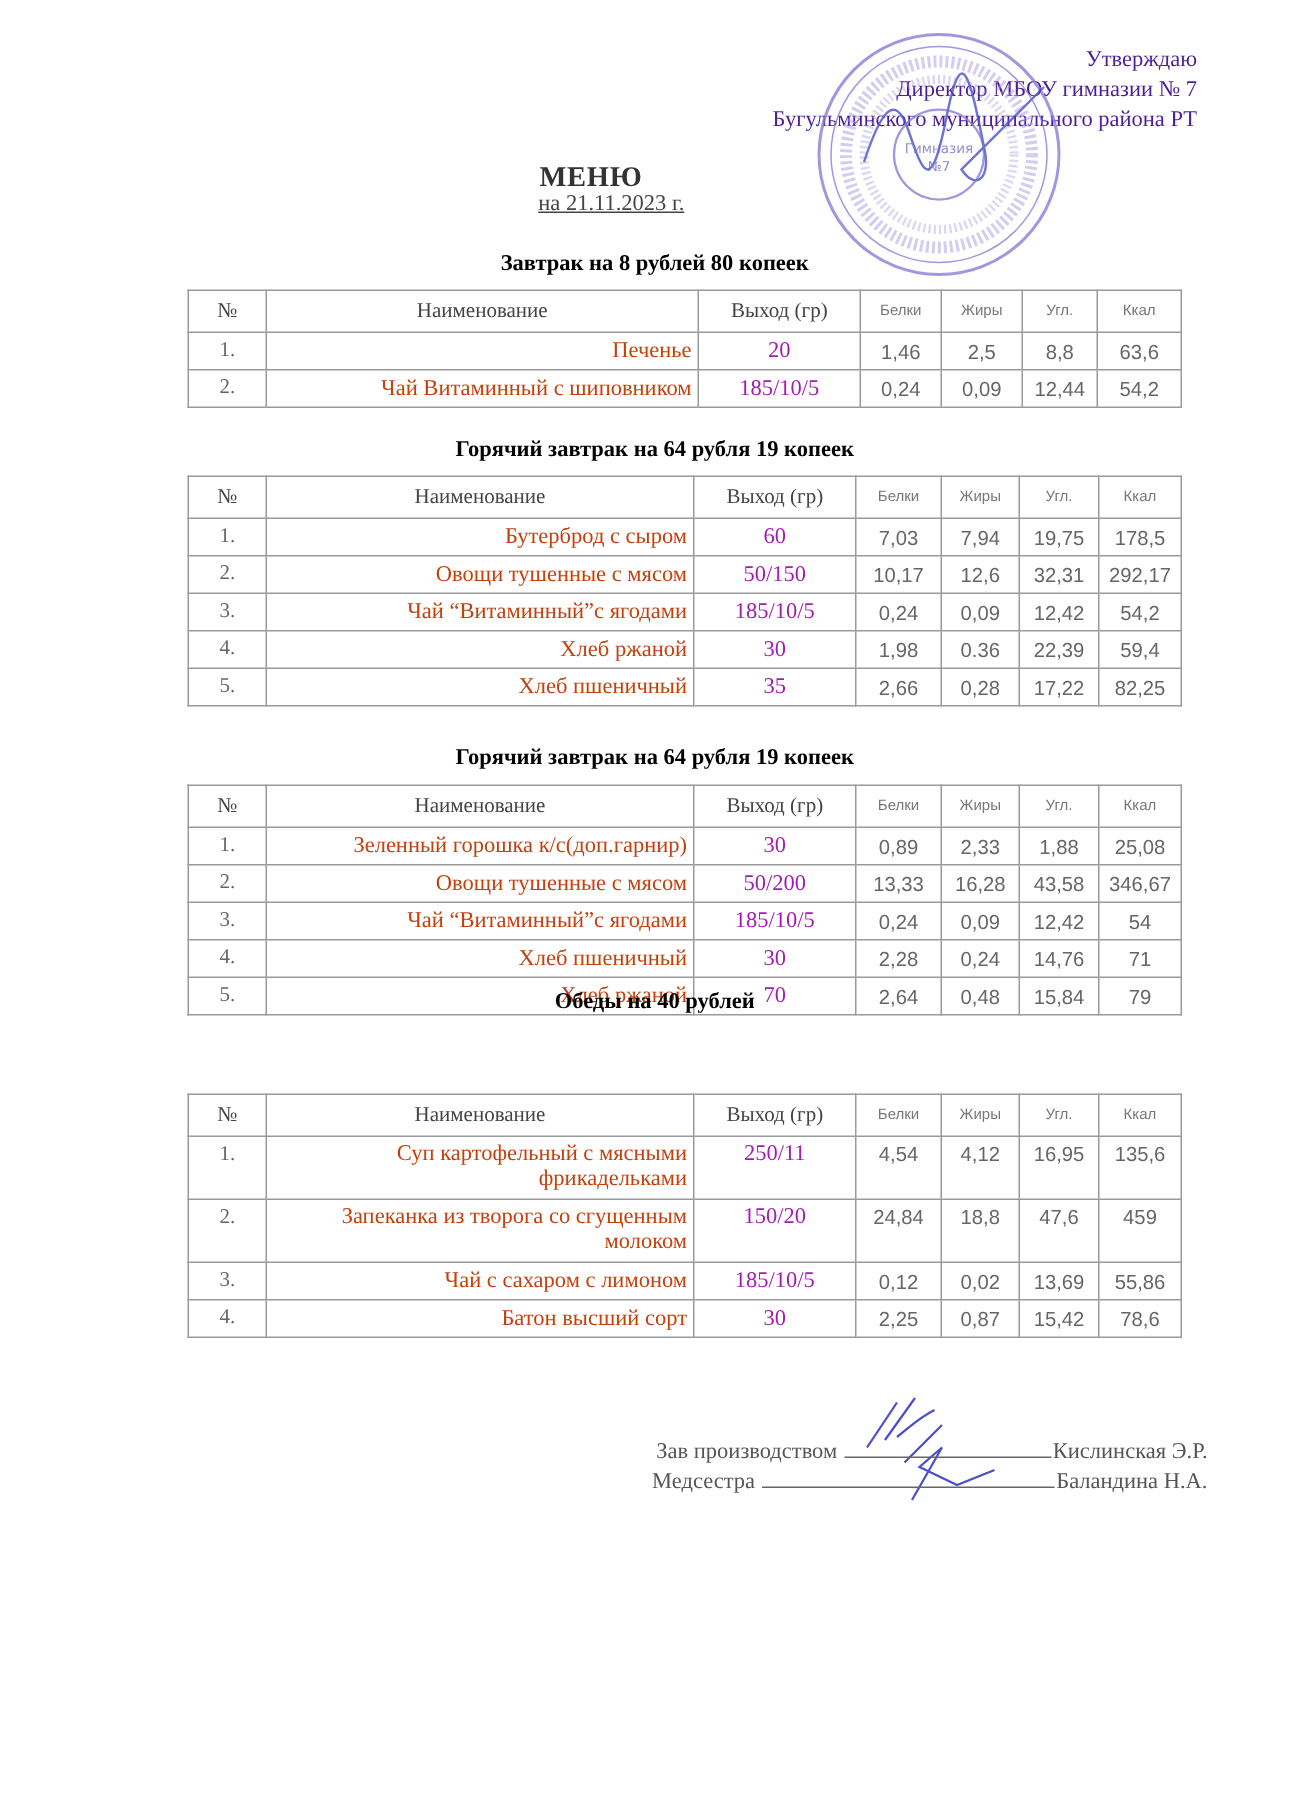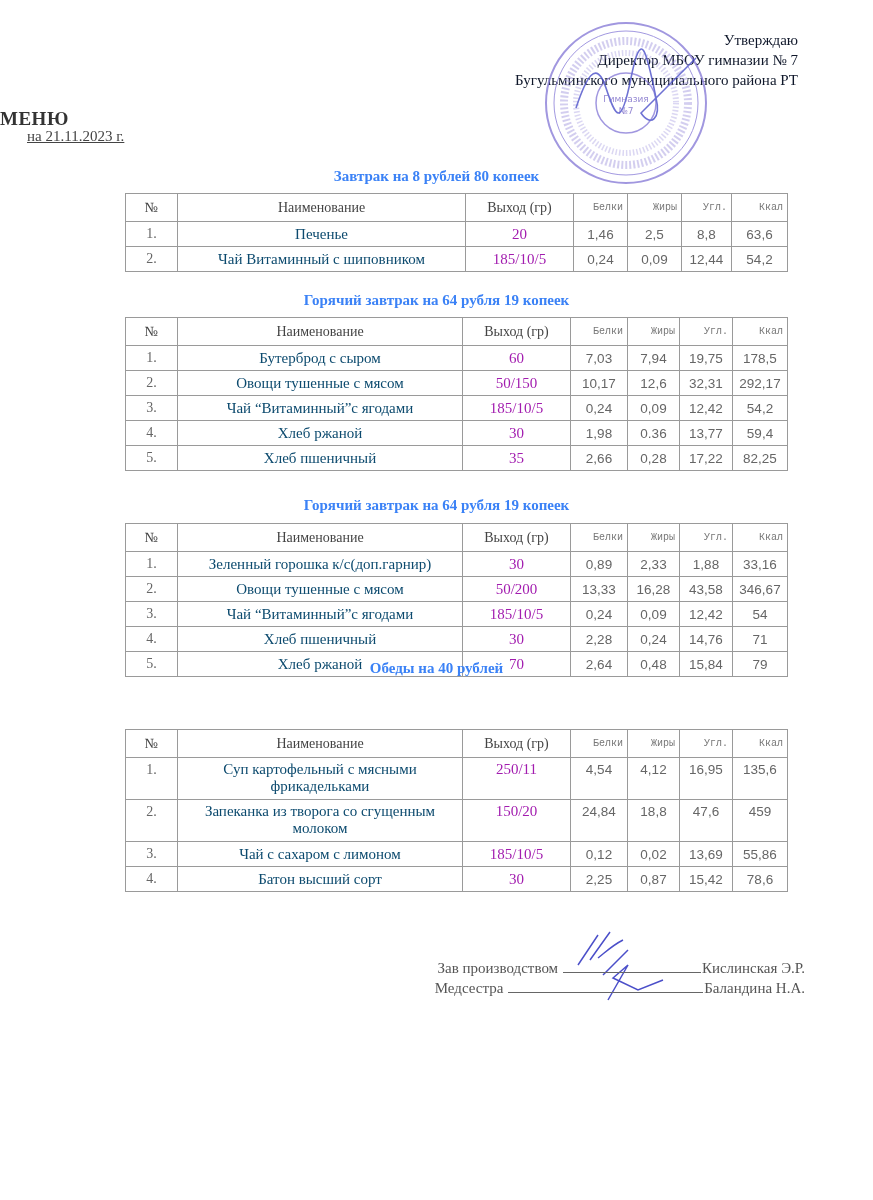--- a/index.html
+++ b/index.html
@@ -3,47 +3,47 @@
   <meta charset="utf-8">
   <style>
     html, body { margin: 0; padding: 0; background: #ffffff; }
     body {
       width: 873px; height: 1200px; position: relative; overflow: hidden;
       font-family: "Liberation Serif", "DejaVu Serif", serif;
       color: #3a3a3a;
     }
     .approval {
       position: absolute; right: 75px; top: 30px;
-      text-align: right; font-size: 15px; line-height: 20px; color: #0f172a;
+      text-align: right; font-size: 15px; line-height: 20px; color: #4c1d95;
       z-index: 2;
     }
     .approval .sig-line { display: inline-block; width: 150px; border-bottom: 1px solid #444; margin-right: 2px; }
     .stamp { position: absolute; left: 536px; top: 18px; width: 180px; height: 170px; z-index: 3; pointer-events: none; opacity: 0.8; }
-    .title-block { position: absolute; left: 0; width: 788px; top: 108px; }
+    .title-block { position: absolute; left: 0; width: 788px; top: 108px; text-align: center; }
     .title { font-weight: bold; font-size: 19px; color: #333; letter-spacing: 0.5px; }
     .date { font-size: 15px; text-decoration: underline; color: #444; margin-top: -2px; padding-left: 27px; }
     .section-title {
       position: absolute; left: 0; width: 873px; text-align: center;
-      font-weight: bold; font-size: 15px; color: #3b82f6;
+      font-weight: bold; font-size: 15px; color: #000000;
     }
     table.menu {
       position: absolute; left: 125px; width: 662px;
       border-collapse: collapse; table-layout: fixed;
       font-family: "Liberation Sans", "DejaVu Sans", sans-serif;
       font-size: 14px; color: #555;
     }
     table.menu td, table.menu th {
       border: 1px solid #9a9a9a; padding: 0 4px; height: 24px; vertical-align: middle;
       overflow: hidden; white-space: nowrap;
     }
     table.menu th { font-weight: normal; height: 27px; }
     th.h-num, th.h-name, th.h-out { font-family: "Liberation Serif", serif; font-weight: bold; color: #444; font-size: 14px; }
-    th.h-small { font-family: Liberation Mono, monospace; font-size: 10px; color: #777; text-align: right; }
+    th.h-small { font-family: Liberation Sans, sans-serif; font-size: 10px; color: #777; }
     td.c-num { text-align: center; font-family: "Liberation Serif", serif; color: #666; }
-    td.c-name { text-align: center; font-family: "Liberation Serif", serif; color: #0c4a6e; font-size: 15px; }
+    td.c-name { text-align: right; font-family: "Liberation Serif", serif; color: #c2410c; font-size: 15px; }
     td.c-out { text-align: center; font-family: "Liberation Serif", serif; color: #a21caf; font-size: 15px; }
     td.c-val { text-align: center; color: #666; font-size: 13.5px; }
     table.menu tr.tall td { height: 38px; vertical-align: top; padding-top: 3px; line-height: 17px; }
     table.menu tr.tall td.c-name { white-space: normal; }
     .signatures {
       position: absolute; right: 68px; top: 958px; text-align: right;
       font-size: 15px; line-height: 20px; color: #555;
     }
     .signatures .line { display: inline-block; width: 138px; border-bottom: 1px solid #666; margin: 0 1px; }
     .signatures .line.wide { width: 195px; }
@@ -167,21 +167,21 @@
       <td class="c-val">0,09</td>
       <td class="c-val">12,42</td>
       <td class="c-val">54,2</td>
     </tr>
     <tr>
       <td class="c-num">4.</td>
       <td class="c-name">Хлеб ржаной</td>
       <td class="c-out">30</td>
       <td class="c-val">1,98</td>
       <td class="c-val">0.36</td>
-      <td class="c-val">13,77</td>
+      <td class="c-val">22,39</td>
       <td class="c-val">59,4</td>
     </tr>
     <tr>
       <td class="c-num">5.</td>
       <td class="c-name">Хлеб пшеничный</td>
       <td class="c-out">35</td>
       <td class="c-val">2,66</td>
       <td class="c-val">0,28</td>
       <td class="c-val">17,22</td>
       <td class="c-val">82,25</td>
@@ -212,21 +212,21 @@
   </tr>
     </thead>
   <tbody>
     <tr>
       <td class="c-num">1.</td>
       <td class="c-name"> Зеленный горошка к/с(доп.гарнир)</td>
       <td class="c-out">30</td>
       <td class="c-val">0,89</td>
       <td class="c-val">2,33</td>
       <td class="c-val">1,88</td>
-      <td class="c-val">33,16</td>
+      <td class="c-val">25,08</td>
     </tr>
     <tr>
       <td class="c-num">2.</td>
       <td class="c-name">Овощи тушенные с мясом</td>
       <td class="c-out">50/200</td>
       <td class="c-val">13,33</td>
       <td class="c-val">16,28</td>
       <td class="c-val">43,58</td>
       <td class="c-val">346,67</td>
     </tr>

